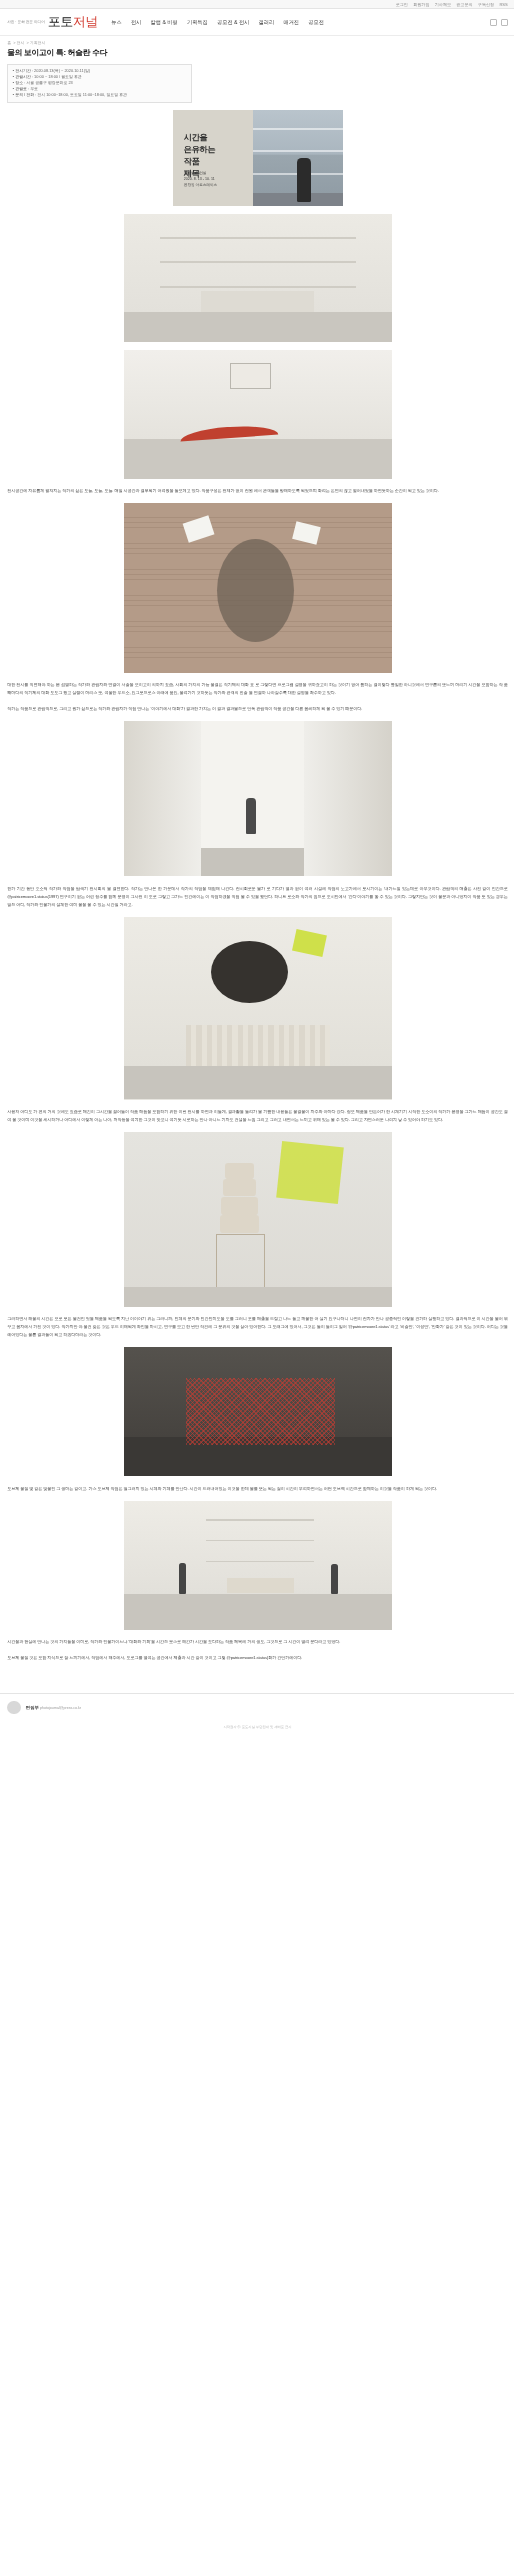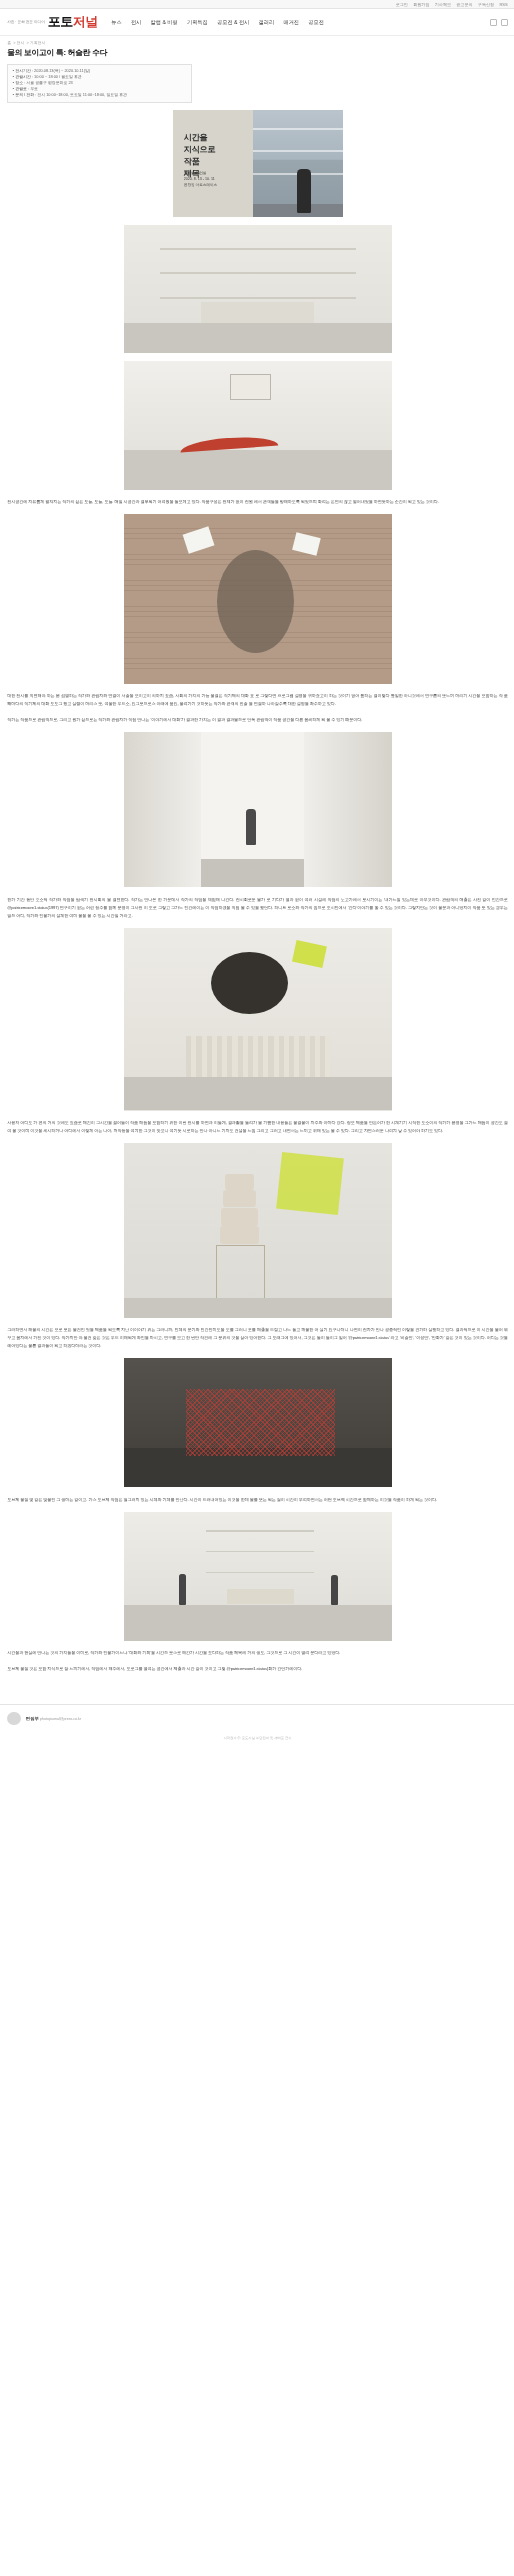--- a/index.html
+++ b/index.html
@@ -40,21 +40,21 @@
     gap: 3.1px;
   }
   .logo-mark {
     font-size: 3.6px;
     color: #777;
     line-height: 1.25;
     text-align: right;
   }
   .logo-text {
     font-size: 13px;
-    font-weight: bold;
+    font-weight: normal;
     color: #111;
     letter-spacing: -0.5px;
     font-family: "Liberation Sans", sans-serif;
   }
   .logo-text .accent { color: #d23a2e; }
 
   .main-nav {
     margin-left: 13.4px;
     display: flex;
     gap: 9.3px;
@@ -109,21 +109,21 @@
   .meta-box .row { display: block; }
   .meta-box .label { color: #444; }
 
   .poster-wrap {
     display: flex;
     justify-content: center;
     margin: 3.1px 0 8.2px 0;
   }
   .poster {
     width: 170px;
-    height: 107px;
+    height: 96px;
     position: relative;
     overflow: hidden;
     background: #cfcdc7;
   }
   .poster .ptext {
     position: absolute;
     left: 11.3px; top: 21.6px;
     color: #2a2a2a;
     font-size: 8.2px;
     font-weight: bold;
@@ -337,21 +337,21 @@
       <div class="leftbg"></div>
       <div class="pimg">
         <div class="shelf" style="top:17.5px;"></div>
         <div class="shelf" style="top:40px;"></div>
         <div class="shelf" style="top:63px;"></div>
         <div class="floor"></div>
         <div class="figure"></div>
       </div>
       <div class="ptext">
         <div>시간을</div>
-        <div>지식으로</div>
+        <div>은유하는</div>
         <div>작품</div>
         <div>제목</div>
       </div>
       <div class="psub">
         <div>초소원 작업실</div>
         <div>2020. 8. 13 - 10. 11</div>
         <div>평창동 아트스페이스</div>
       </div>
     </div>
   </div>

